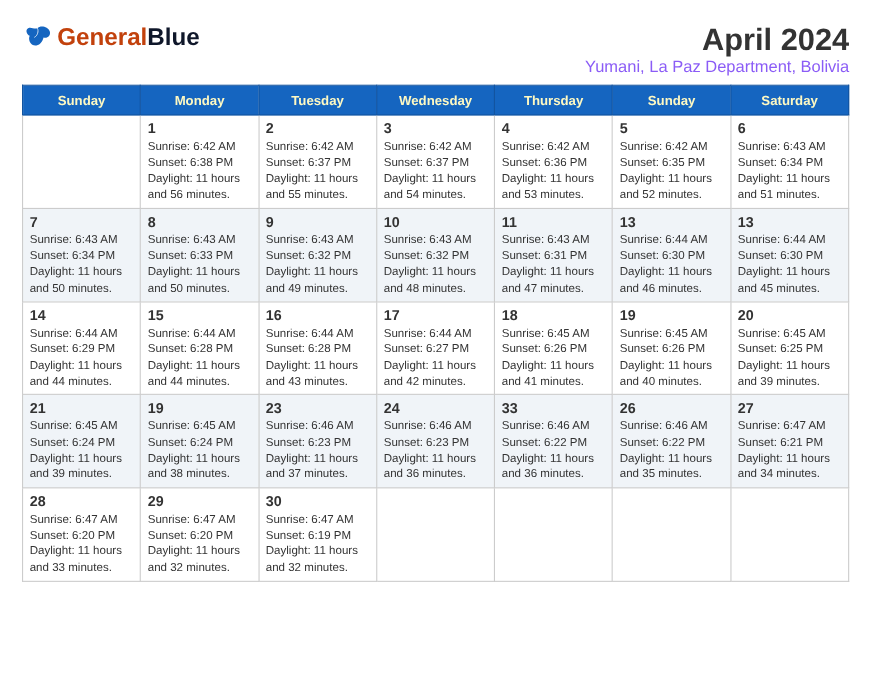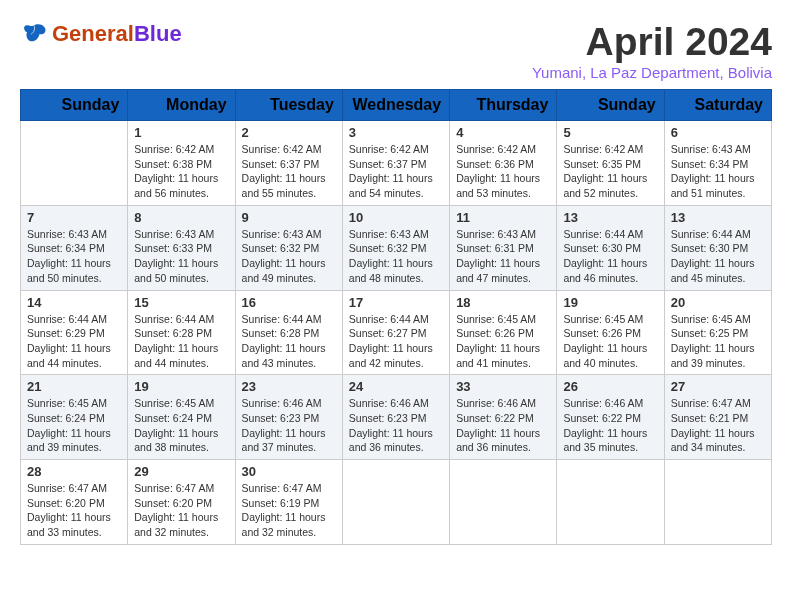--- a/index.html
+++ b/index.html
@@ -20,50 +20,50 @@
       display: flex;
       align-items: center;
       gap: 4px;
     }
     .logo-text {
       font-size: 22px;
       font-weight: bold;
       line-height: 1.1;
     }
     .logo-general { color: #c2410c; }
-    .logo-blue { color: #6d28d9; }
+    .logo-blue { color: #0f172a; }
     .logo-bird {
       width: 28px;
       height: 28px;
     }
     .title-block {
       text-align: right;
     }
     .month-year {
-      font-size: 39px;
+      font-size: 28px;
       font-weight: bold;
       color: #333;
     }
     .location {
       font-size: 15px;
       color: #8b5cf6;
       font-weight: normal;
     }
     .calendar {
       width: 100%;
       border-collapse: collapse;
       border: 1px solid #ccc;
     }
     .calendar th {
       background-color: #1565c0;
-      color: #000000;
-      font-size: 16px;
+      color: #fef9c3;
+      font-size: 12px;
       font-weight: bold;
       padding: 6px 8px;
-      text-align: right;
+      text-align: center;
       border: 1px solid #1254a0;
     }
     .calendar td {
       border: 1px solid #ccc;
       vertical-align: top;
       padding: 4px 6px;
       font-size: 11px;
       color: #333;
       width: calc(100% / 7);
       min-height: 80px;

